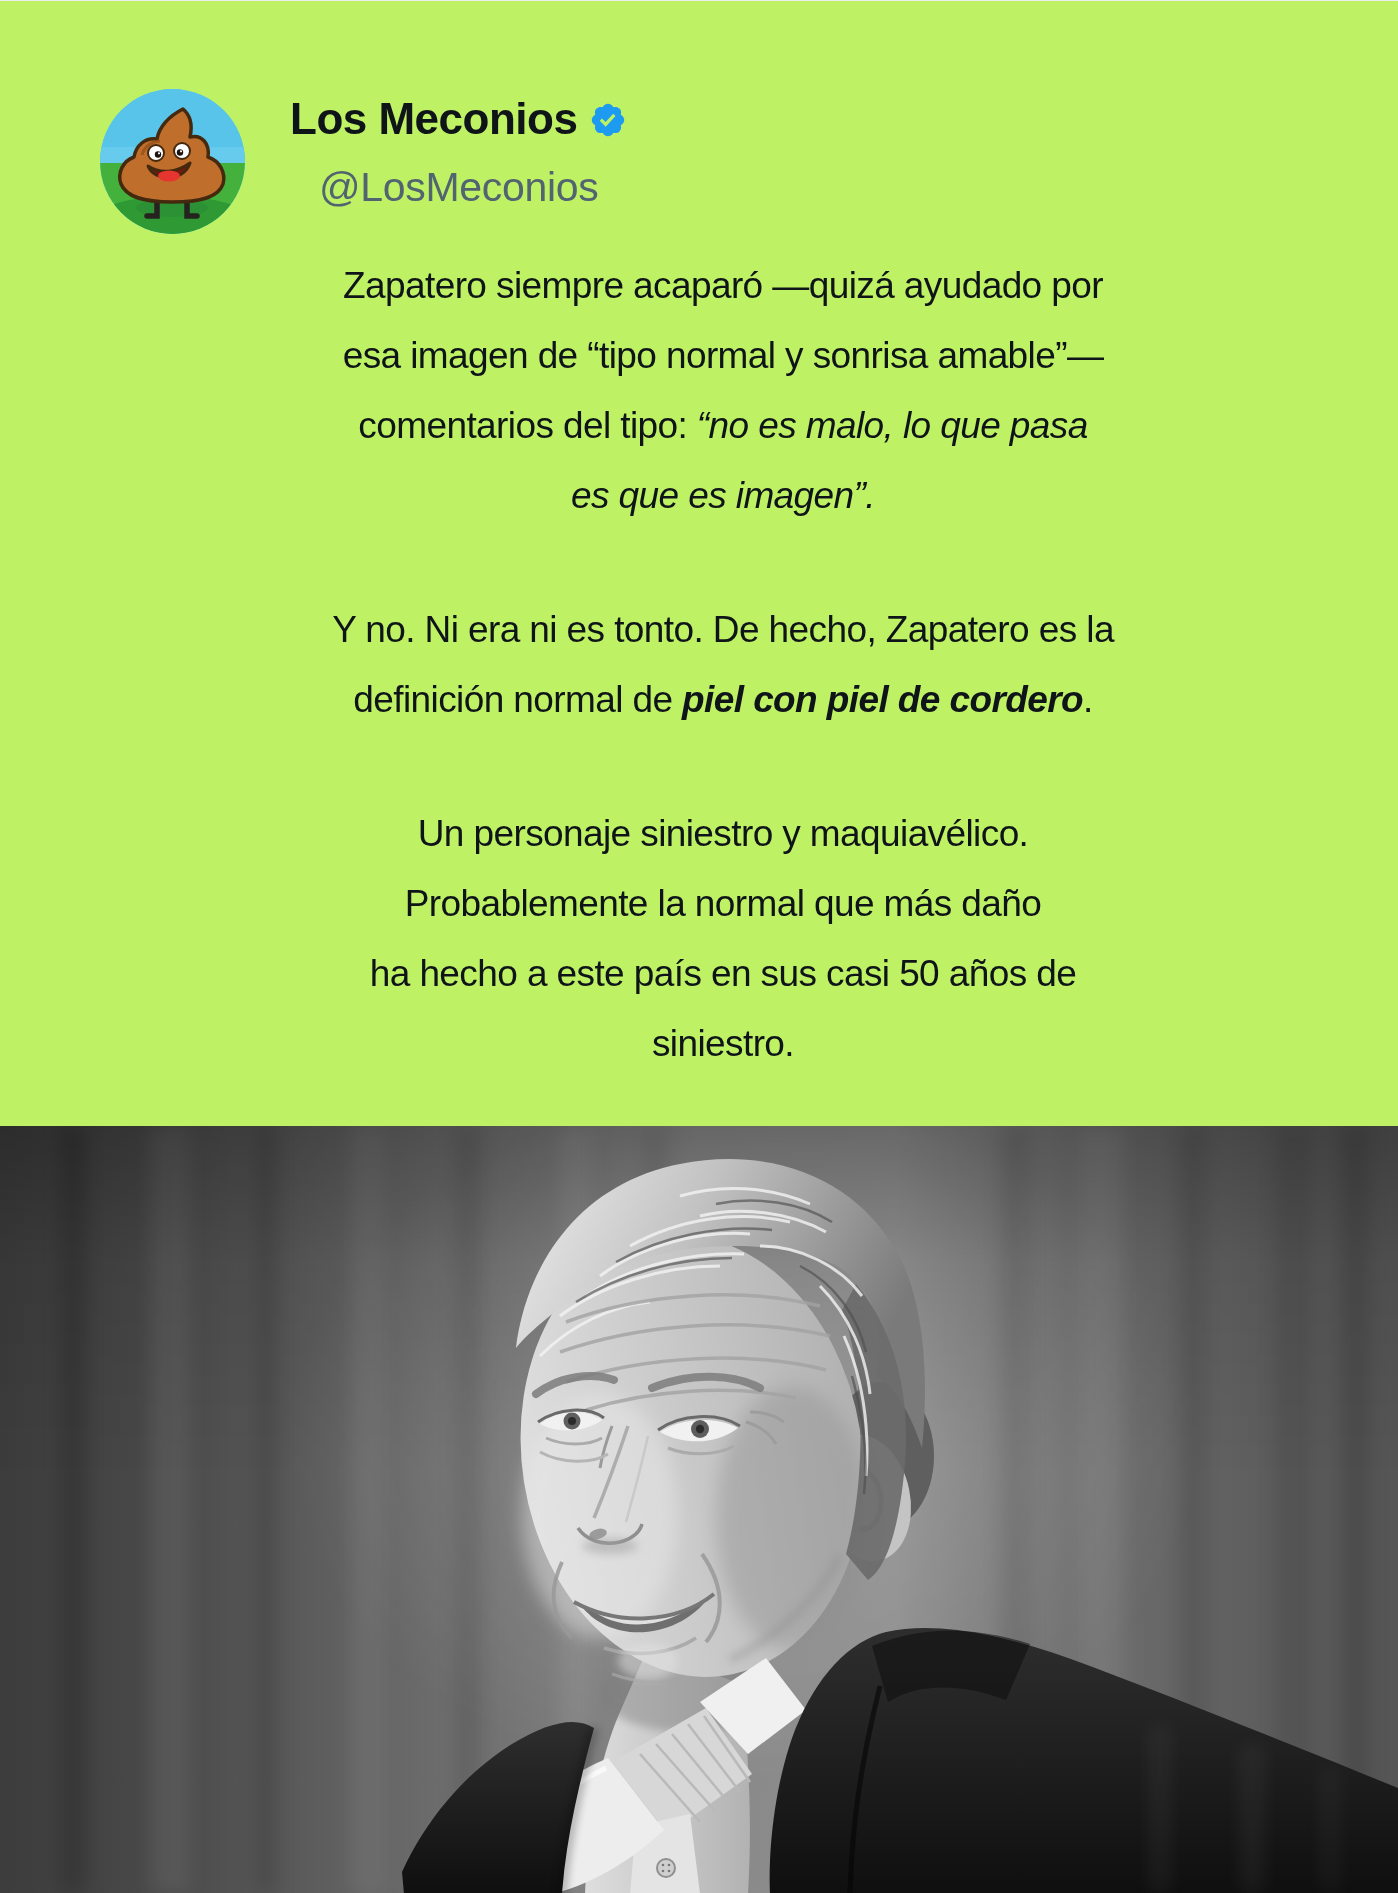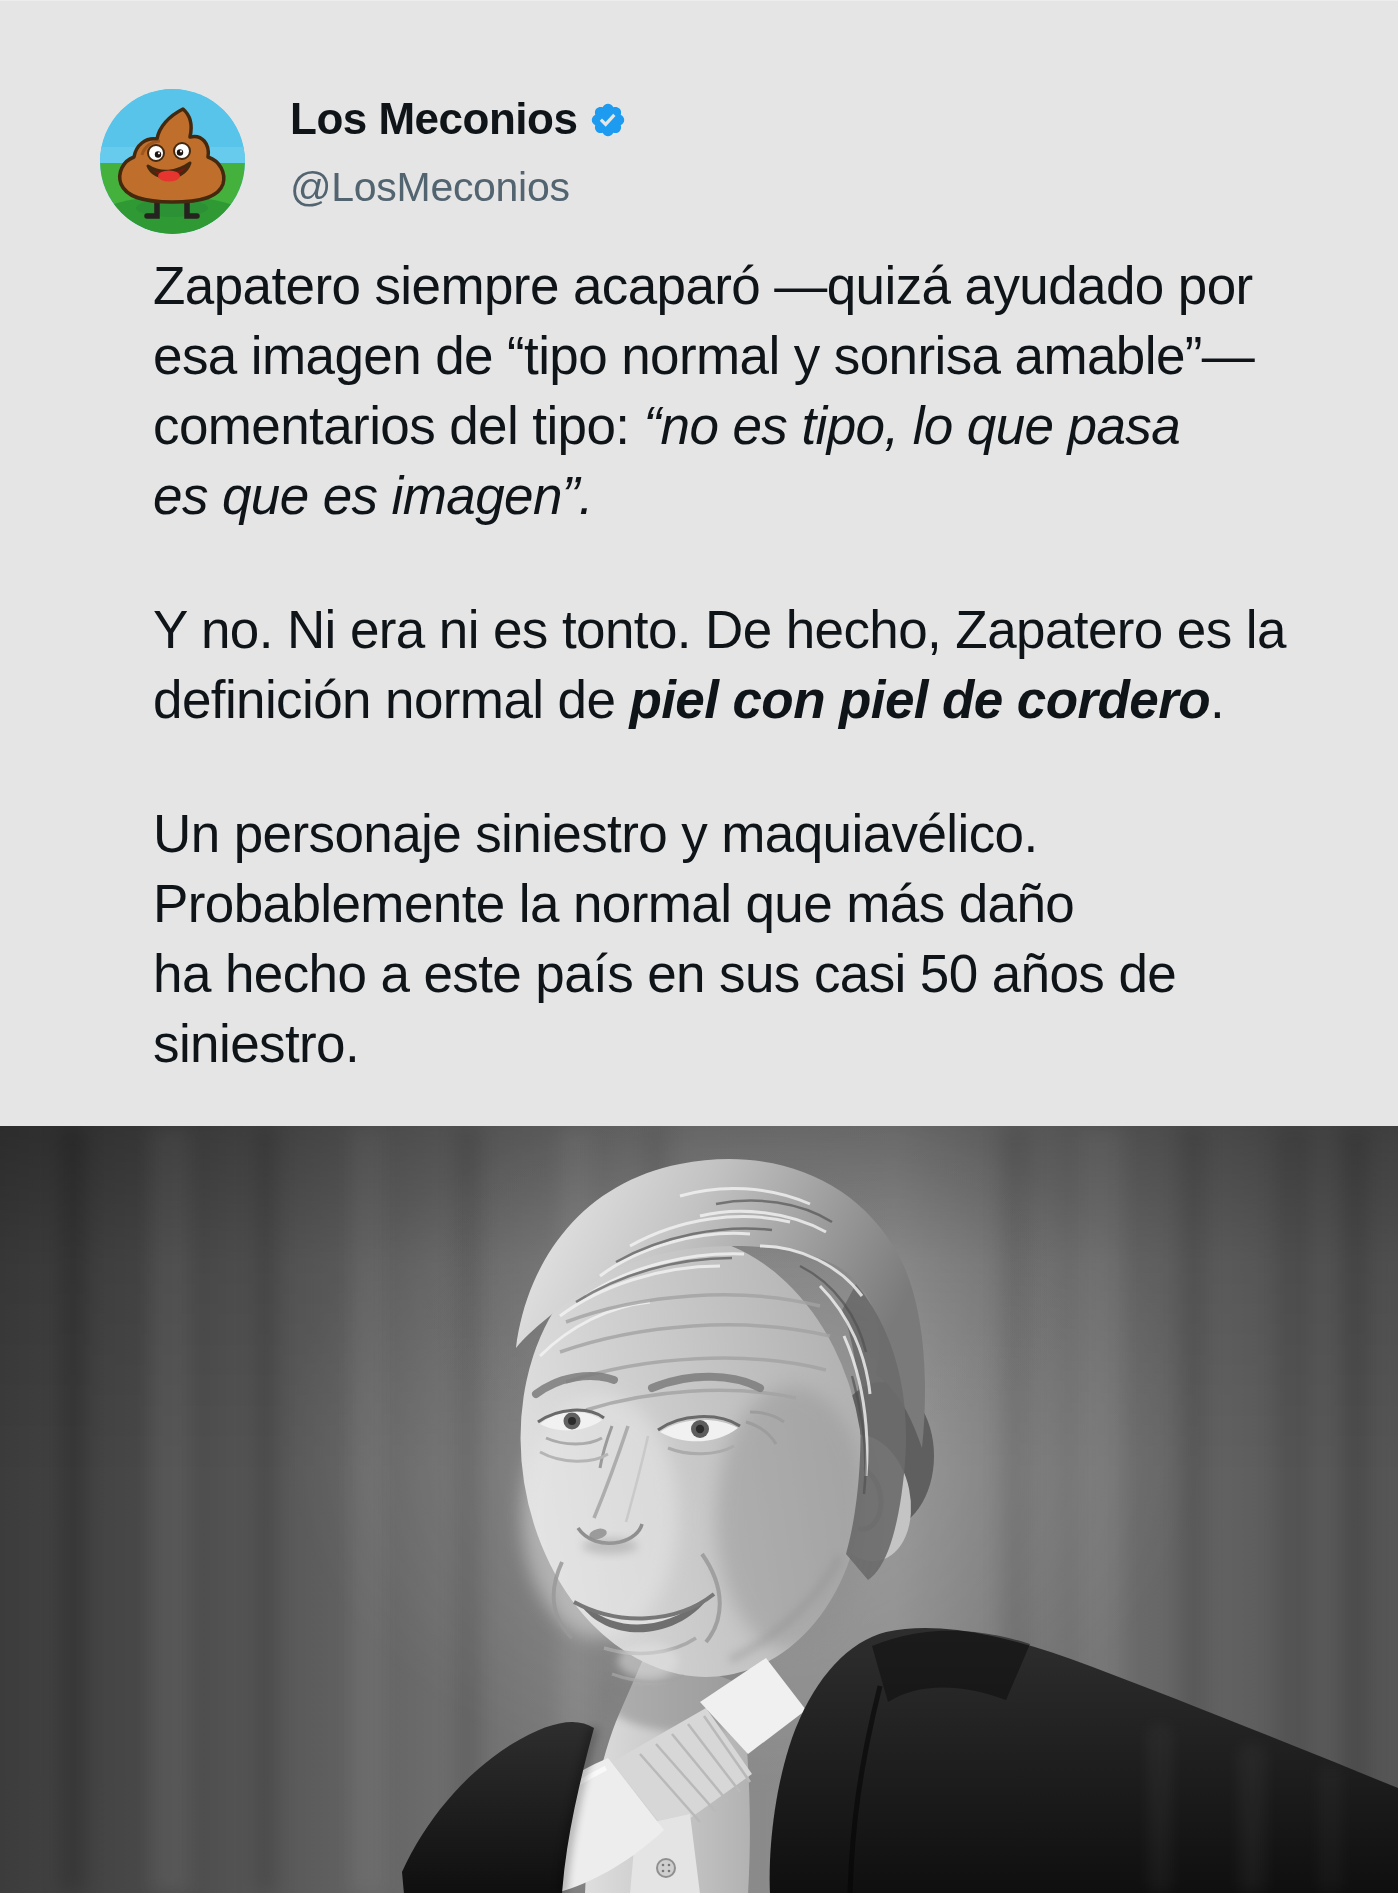--- a/index.html
+++ b/index.html
@@ -4,41 +4,41 @@
 <style>
   html,body{margin:0;padding:0;}
   body{
     width:1398px;height:1893px;
     background:#ffffff;
     font-family:"Liberation Sans", sans-serif;
     position:relative;
     overflow:hidden;
     color:#0f1419;
   }
-  .card{position:absolute;inset:0;background:#e5e5e5;border-top:1px solid #ededed;}
+  .card{position:absolute;inset:0;background:#bef264;border-top:1px solid #ededed;text-align:center;}
 
   
   .avatar{
     position:absolute;left:100px;top:88px;width:145px;height:145px;
     border-radius:50%;overflow:hidden;background:#56c6e9;
   }
   .who{position:absolute;left:290px;top:92px;}
   .name-row{display:flex;align-items:center;gap:12px;}
   .display-name{
     font-size:44px;font-weight:700;letter-spacing:-0.5px;color:#0f1419;line-height:52px;
   }
   .badge{width:38px;height:38px;display:block;margin-top:2px;}
   .handle{
     font-size:41px;color:#536471;line-height:50px;margin-top:17px;letter-spacing:-0.3px;
   }
 
   
   .tweet-text{
     position:absolute;left:108px;top:250px;width:1230px;
-    font-size:53px;line-height:70px;letter-spacing:-0.6px;color:#0f1419;margin-left:45px;
+    font-size:37px;line-height:70px;letter-spacing:-0.6px;color:#0f1419;
   }
   .para{margin:0 0 64px 0;}
   .para:last-child{margin-bottom:0;}
   .it{font-style:italic;}
   .bi{font-style:italic;font-weight:700;}
 
   
   .photo{
     position:absolute;left:0;top:1125px;width:1398px;height:768px;overflow:hidden;
     background:#6b6b6b;
@@ -91,21 +91,21 @@
     <div class="name-row">
       <span class="display-name">Los Meconios</span>
       <svg class="badge" viewBox="0 0 24 24">
         <path fill="#1d9bf0" d="M22.25 12c0-1.43-.88-2.67-2.19-3.34.46-1.39.2-2.9-.81-3.91s-2.52-1.27-3.91-.81c-.66-1.31-1.91-2.19-3.34-2.19s-2.67.88-3.33 2.19c-1.4-.46-2.91-.2-3.92.81s-1.26 2.52-.8 3.91c-1.31.67-2.2 1.91-2.2 3.34s.89 2.67 2.2 3.34c-.46 1.39-.21 2.9.8 3.91s2.52 1.26 3.91.81c.67 1.31 1.91 2.19 3.34 2.19s2.68-.88 3.34-2.19c1.39.45 2.9.2 3.91-.81s1.27-2.52.81-3.91c1.31-.67 2.19-1.91 2.19-3.34zm-11.71 4.2L6.8 12.46l1.41-1.42 2.26 2.26 4.8-5.23 1.47 1.36-6.2 6.77z"></path>
       </svg>
     </div>
     <div class="handle">@LosMeconios</div>
   </div>
 
   <div class="tweet-text">
-      <p class="para"><span>Zapatero siempre acaparó —quizá ayudado por</span><br><span>esa imagen de “tipo normal y sonrisa amable”—</span><br><span>comentarios del tipo: </span><span class="it">“no es tipo, lo que pasa</span><br><span class="it">es que es imagen”.</span></p>
+      <p class="para"><span>Zapatero siempre acaparó —quizá ayudado por</span><br><span>esa imagen de “tipo normal y sonrisa amable”—</span><br><span>comentarios del tipo: </span><span class="it">“no es malo, lo que pasa</span><br><span class="it">es que es imagen”.</span></p>
       <p class="para"><span>Y no. Ni era ni es tonto. De hecho, Zapatero es la</span><br><span>definición normal de </span><span class="bi">piel con piel de cordero</span><span>.</span></p>
       <p class="para"><span>Un personaje siniestro y maquiavélico.</span><br><span>Probablemente la normal que más daño</span><br><span>ha hecho a este país en sus casi 50 años de</span><br><span>siniestro.</span></p>
     </div>
 
   <div class="photo">
     <svg width="1398" height="768" viewBox="0 0 1398 768">
       <defs>
         <linearGradient id="pbg" x1="0" y1="0" x2="1" y2="0">
           <stop offset="0" stop-color="#3c3c3c"></stop>
           <stop offset="0.12" stop-color="#4a4a4a"></stop>

